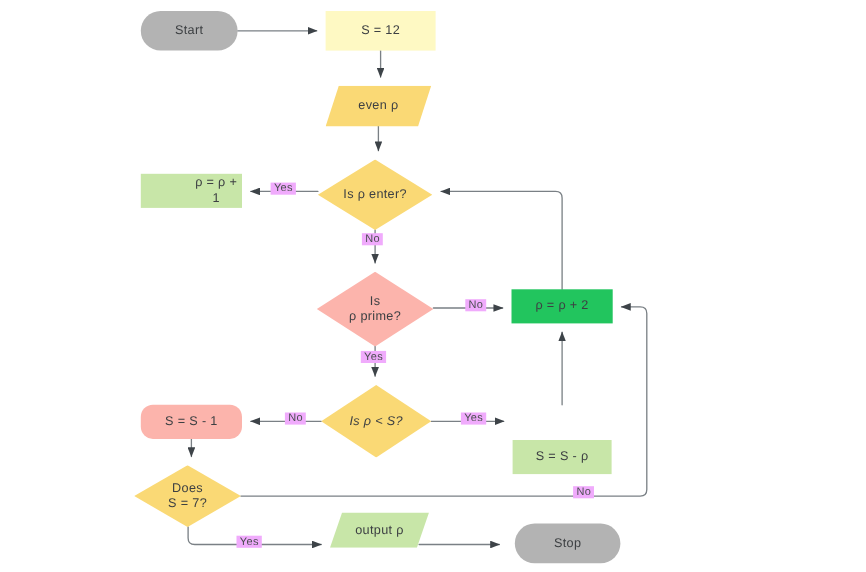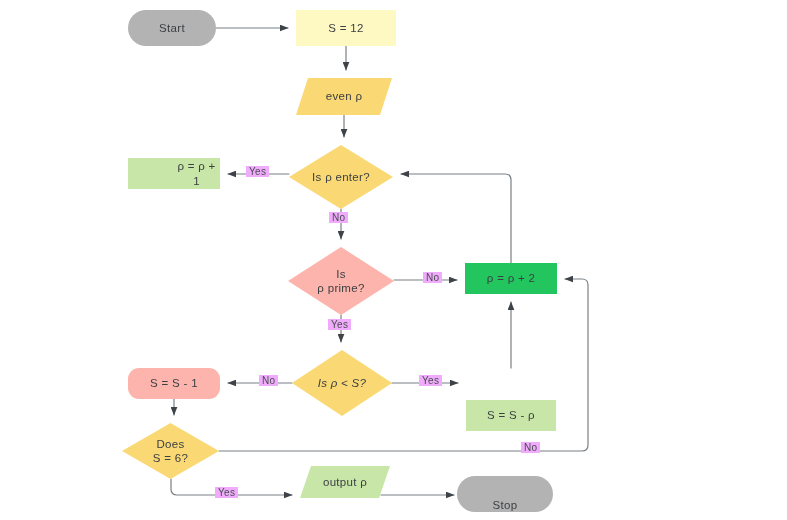--- a/index.html
+++ b/index.html
@@ -177,31 +177,31 @@
 
   <div class="node node-process" style="left:466px; top:368px; width:90px; height:31px; background:#c8e6a8;margin-top:32px;">
     <span class="node-text">S = S - ρ</span>
   </div>
 
   <div class="node node-decision" style="left:122px; top:423px; width:97px; height:56px;">
     <svg class="diamond-shape" viewBox="0 0 97 56" preserveAspectRatio="none">
       <polygon points="48.5,0 97,28 48.5,56 0,28" fill="#fad975"></polygon>
     </svg>
     <span class="node-text">Does
-S = 6?</span>
+S = 7?</span>
   </div>
 
   <div class="node node-io" style="left:300px; top:466px; width:90px; height:32px;">
     <svg class="para-shape" viewBox="0 0 90 32" preserveAspectRatio="none">
       <polygon points="11,0 90,0 79,32 0,32" fill="#c8e6a8"></polygon>
     </svg>
     <span class="node-text">output ρ</span>
   </div>
 
-  <div class="node node-terminator" style="left:457px; top:476px; width:96px; height:36px; background:#b3b3b3;align-items:flex-end;">
+  <div class="node node-terminator" style="left:468px; top:476px; width:96px; height:36px; background:#b3b3b3;">
     <span class="node-text">Stop</span>
   </div>
 
   <span class="edge-label" style="left:246px; top:166px;">Yes</span>
   <span class="edge-label" style="left:329px; top:212px;">No</span>
   <span class="edge-label" style="left:423px; top:272px;">No</span>
   <span class="edge-label" style="left:328px; top:319px;">Yes</span>
   <span class="edge-label" style="left:259px; top:375px;">No</span>
   <span class="edge-label" style="left:419px; top:375px;">Yes</span>
   <span class="edge-label" style="left:521px; top:442px;">No</span>

